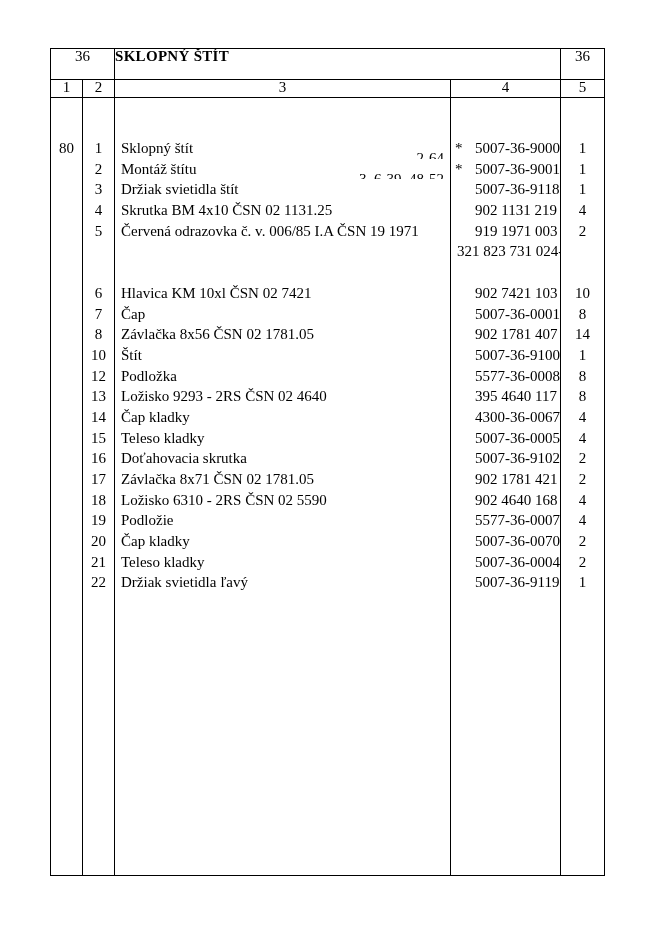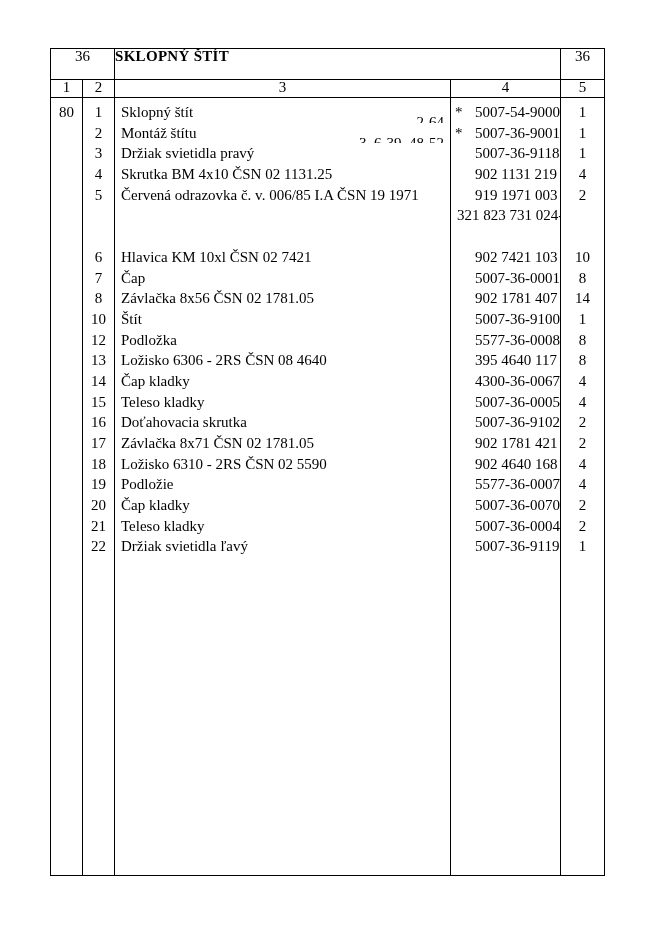--- a/index.html
+++ b/index.html
@@ -68,20 +68,21 @@
     font-size: 12.5px;
     padding: 3px 0 3px 0;
     height: 17px;
   }
   
   .body-cell {
     padding: 0;
   }
   .rows {
     padding-top: 4px;
+    margin-top: 36px;
   }
   .row-line {
     height: 20.7px;
     line-height: 20.7px;
     white-space: nowrap;
     overflow: hidden;
   }
   .col-pos .row-line { text-align: center; }
   .col-tot .row-line { text-align: center; }
 
@@ -167,45 +168,45 @@
               <div class="row-line">19</div>
               <div class="row-line">20</div>
               <div class="row-line">21</div>
               <div class="row-line">22</div>
             </div>
         </td>
         <td class="body-cell">
           <div class="rows col-name" id="col-name">
               <div class="row-line"><span class="name-text">Sklopný štít</span><span class="name-note">2-64</span></div>
               <div class="row-line"><span class="name-text">Montáž štítu</span><span class="name-note">3, 6-39, 48-52</span></div>
-              <div class="row-line"><span class="name-text">Držiak svietidla pravý</span></div>
+              <div class="row-line"><span class="name-text">Držiak svietidla štít</span></div>
               <div class="row-line"><span class="name-text">Skrutka BM 4x10  ČSN 02 1131.25</span></div>
               <div class="row-line"><span class="name-text">Červená odrazovka č. v. 006/85 I.A  ČSN 19 1971</span></div>
               <div class="row-line spacer-line"></div>
               <div class="row-line"><span class="name-text"></span></div>
               <div class="row-line"><span class="name-text">Hlavica KM 10xl  ČSN 02 7421</span></div>
               <div class="row-line"><span class="name-text">Čap</span></div>
               <div class="row-line"><span class="name-text">Závlačka 8x56  ČSN 02 1781.05</span></div>
               <div class="row-line"><span class="name-text">Štít</span></div>
               <div class="row-line"><span class="name-text">Podložka</span></div>
-              <div class="row-line"><span class="name-text">Ložisko 6306 - 2RS  ČSN 08 4640</span></div>
+              <div class="row-line"><span class="name-text">Ložisko 9293 - 2RS  ČSN 02 4640</span></div>
               <div class="row-line"><span class="name-text">Čap kladky</span></div>
               <div class="row-line"><span class="name-text">Teleso kladky</span></div>
               <div class="row-line"><span class="name-text">Doťahovacia skrutka</span></div>
               <div class="row-line"><span class="name-text">Závlačka 8x71  ČSN 02 1781.05</span></div>
               <div class="row-line"><span class="name-text">Ložisko 6310 - 2RS  ČSN 02 5590</span></div>
               <div class="row-line"><span class="name-text">Podložie</span></div>
               <div class="row-line"><span class="name-text">Čap kladky</span></div>
               <div class="row-line"><span class="name-text">Teleso kladky</span></div>
               <div class="row-line"><span class="name-text">Držiak svietidla ľavý</span></div>
             </div>
         </td>
         <td class="body-cell">
           <div class="rows col-code" id="col-code">
-              <div class="row-line"><span class="code-star">*</span><span class="code-text">5007-54-9000</span></div>
+              <div class="row-line"><span class="code-star">*</span><span class="code-text">5007-36-9000</span></div>
               <div class="row-line"><span class="code-star">*</span><span class="code-text">5007-36-9001</span></div>
               <div class="row-line"><span class="code-text">5007-36-9118</span></div>
               <div class="row-line"><span class="code-text">902 1131 219</span></div>
               <div class="row-line"><span class="code-text">919 1971 003</span></div>
               <div class="row-line code-sub">321 823 731 024-6</div>
               <div class="row-line"><span class="code-text"></span></div>
               <div class="row-line"><span class="code-text">902 7421 103</span></div>
               <div class="row-line"><span class="code-text">5007-36-0001</span></div>
               <div class="row-line"><span class="code-text">902 1781 407</span></div>
               <div class="row-line"><span class="code-text">5007-36-9100</span></div>

